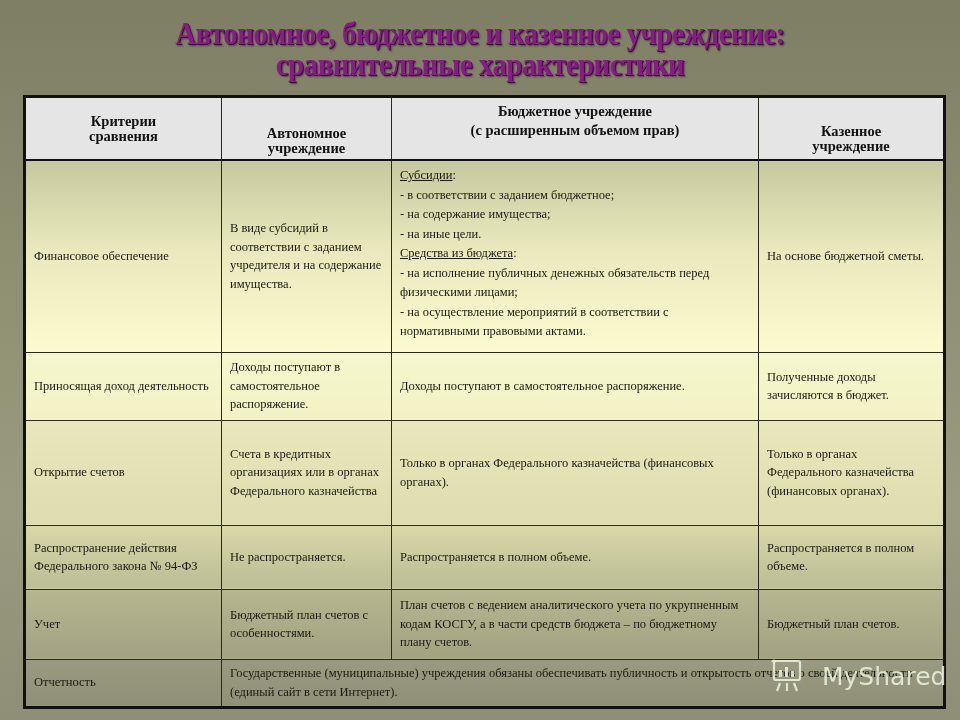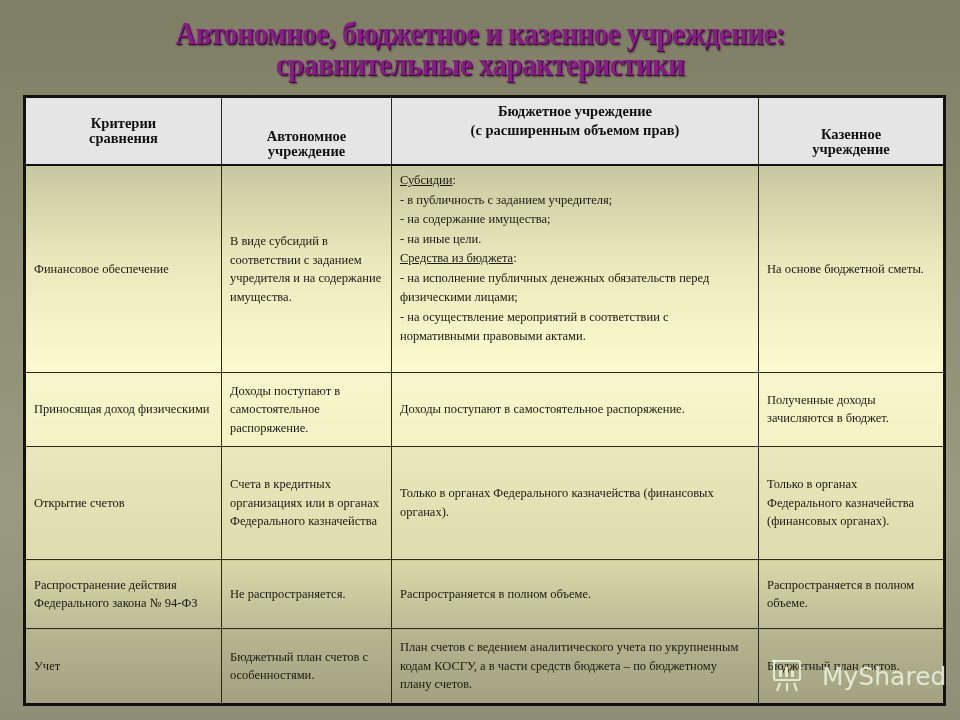--- a/index.html
+++ b/index.html
@@ -77,32 +77,32 @@
           <span class="sub">Казенное</span>
           <span class="sub">учреждение</span>
         </th>
   </tr>
 
   <tr class="r1" style="height:192px">
     <td>Финансовое обеспечение</td>
     <td>В виде субсидий в соответствии с заданием учредителя и на содержание имущества.</td>
     <td style="vertical-align:top;padding-top:5px;line-height:19.5px">
       <span class="line"><span class="u">Субсидии</span>:</span>
-      <span class="line">- в публичность с заданием учредителя;</span>
+      <span class="line">- в соответствии с заданием бюджетное;</span>
       <span class="line">- на содержание имущества;</span>
       <span class="line">- на иные цели.</span>
       <span class="line"><span class="u">Средства из бюджета</span>:</span>
       <span class="line">- на исполнение публичных денежных обязательств перед физическими лицами;</span>
       <span class="line">- на осуществление мероприятий в соответствии с нормативными правовыми актами.</span>
     </td>
     <td>На основе бюджетной сметы.</td>
   </tr>
 
   <tr class="r2" style="height:68px">
-    <td>Приносящая доход физическими</td>
+    <td>Приносящая доход деятельность</td>
     <td>Доходы поступают в самостоятельное распоряжение.</td>
     <td>Доходы поступают в самостоятельное распоряжение.</td>
     <td>Полученные доходы зачисляются в бюджет.</td>
   </tr>
 
   <tr class="r3" style="height:105px">
     <td>Открытие счетов</td>
     <td>Счета в кредитных организациях или в органах Федерального казначейства</td>
     <td>Только в органах Федерального казначейства (финансовых органах).</td>
     <td>Только в органах Федерального казначейства (финансовых органах).</td>
@@ -115,20 +115,24 @@
     <td>Распространяется в полном объеме.</td>
   </tr>
 
   <tr class="r5" style="height:70px">
     <td>Учет</td>
     <td>Бюджетный план счетов с особенностями.</td>
     <td>План счетов с ведением аналитического учета по укрупненным кодам КОСГУ, а в части средств бюджета – по бюджетному плану счетов.</td>
     <td>Бюджетный план счетов.</td>
   </tr>
 
+  <tr class="r6" style="height:48px">
+    <td>Отчетность</td>
+    <td colspan="3">Государственные (муниципальные) учреждения обязаны обеспечивать публичность и открытость отчетов о своей деятельности (единый сайт в сети Интернет).</td>
+  </tr>
 </tbody>
   </table>
 
 <div class="watermark">
   <svg viewBox="0 0 40 40">
     <rect x="6" y="5" width="26" height="19" rx="2" fill="none" stroke="rgba(235,245,225,0.85)" stroke-width="2.2"></rect>
     <path d="M4 6 q2 -3 4 0" fill="none" stroke="rgba(235,245,225,0.85)" stroke-width="2"></path>
     <rect x="11" y="14" width="3" height="7" fill="rgba(235,245,225,0.85)"></rect>
     <rect x="17" y="11" width="3" height="10" fill="rgba(235,245,225,0.85)"></rect>
     <rect x="23" y="15" width="3" height="6" fill="rgba(235,245,225,0.85)"></rect>

